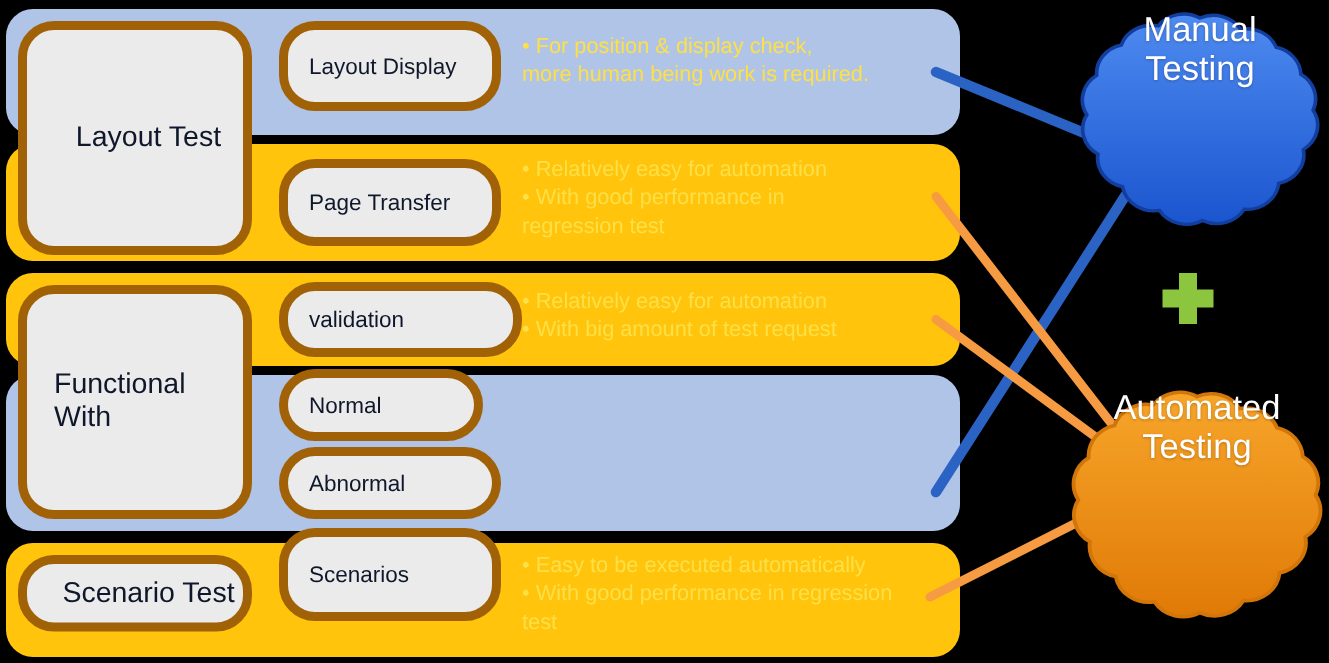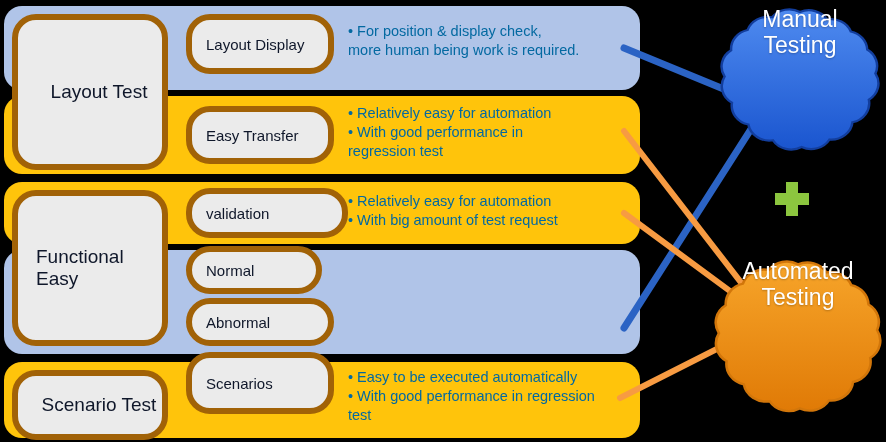--- a/index.html
+++ b/index.html
@@ -12,21 +12,21 @@
   .band.blue{background:#b0c4e8;}
   .band.gold{background:#ffc40b;}
 
   
   .gbox{position:absolute;background:#ebebeb;border:6px solid #a16207;border-radius:24px;
         box-sizing:border-box;display:flex;align-items:center;color:#0f172a;}
   .gbox.cat{justify-content:center;padding-left:18px;font-size:19px;}
   .gbox.sub{justify-content:flex-start;padding-left:14px;font-size:15px;}
 
   
-  .btext{position:absolute;color:#0369a1;font-size:14.5px;line-height:1.32;
+  .btext{position:absolute;color:#fde047;font-size:14.5px;line-height:1.32;
          box-sizing:border-box;white-space:pre-line;}
 
   
   .cloud{position:absolute;display:flex;align-items:flex-start;justify-content:center;
          text-align:center;color:#ffffff;font-size:23px;line-height:1.15;}
   .cloud svg{position:absolute;inset:0;width:100%;height:100%;}
   .cloud .lbl{position:relative;z-index:2;text-shadow:0 1px 2px rgba(0,0,0,.25);}
 
   
   .plus{position:absolute;}
@@ -43,33 +43,33 @@
   <div class="band gold" style="left:4px;  top:96px;  width:636px; height:78px;"></div>
   <div class="band gold" style="left:4px;  top:182px; width:636px; height:62px;"></div>
   <div class="band blue" style="left:4px;  top:250px; width:636px; height:104px;"></div>
   <div class="band gold" style="left:4px;  top:362px; width:636px; height:76px;"></div>
 
   <div class="gbox cat" style="left:12px; top:14px; width:156px; height:156px;">
     <span>Layout Test</span>
   </div>
 
   <div class="gbox cat" style="left:12px; top:190px; width:156px; height:156px;">
-    <span>Functional Easy</span>
+    <span>Functional With</span>
   </div>
 
-  <div class="gbox cat" style="left:12px; top:370px; width:156px; height:70px;">
+  <div class="gbox cat" style="left:12px; top:370px; width:156px; height:51px;">
     <span>Scenario Test</span>
   </div>
 
   <div class="gbox sub" style="left:186px; top:14px; width:148px; height:60px;">
     <span>Layout Display</span>
   </div>
 
   <div class="gbox sub" style="left:186px; top:106px; width:148px; height:58px;">
-    <span>Easy Transfer</span>
+    <span>Page Transfer</span>
   </div>
 
   <div class="gbox sub" style="left:186px; top:188px; width:162px; height:50px;">
     <span>validation</span>
   </div>
 
   <div class="gbox sub" style="left:186px; top:246px; width:136px; height:48px;">
     <span>Normal</span>
   </div>
 

